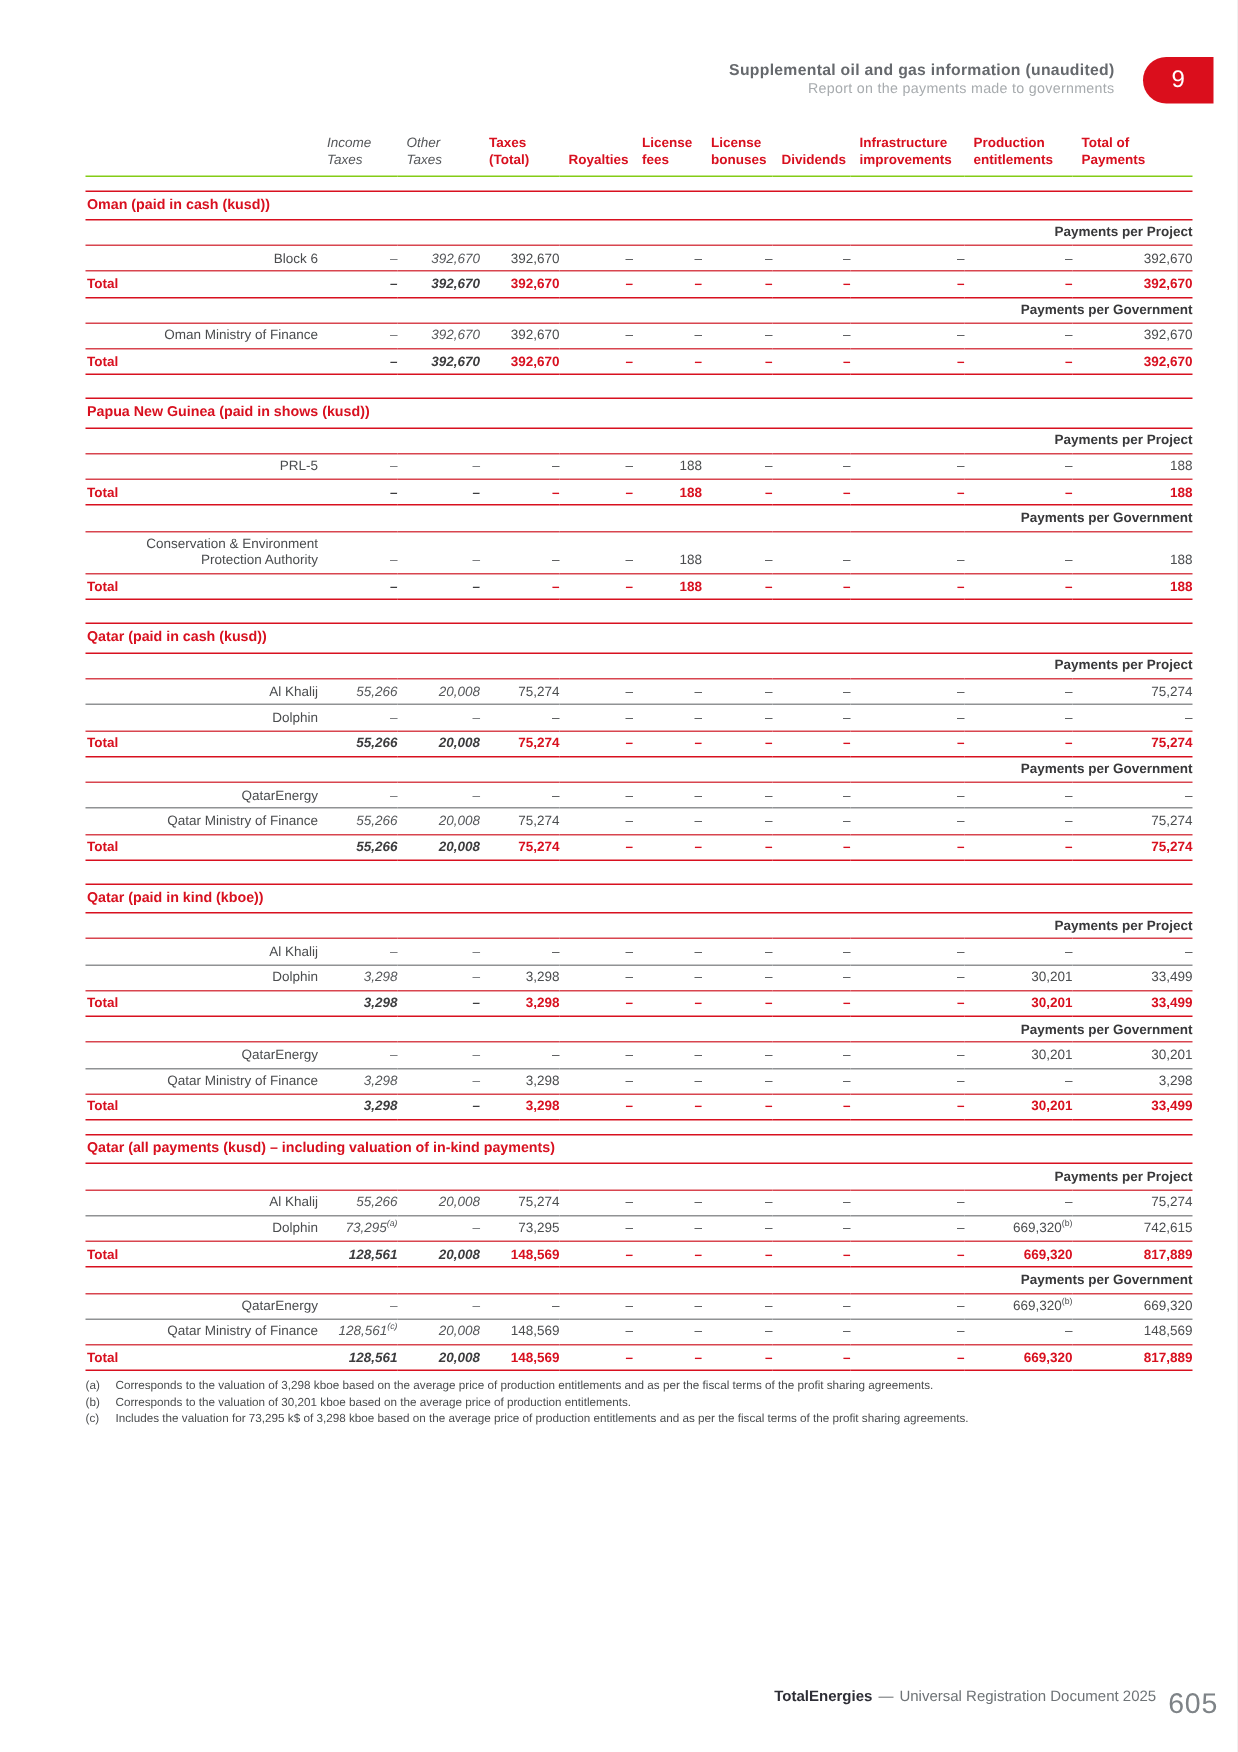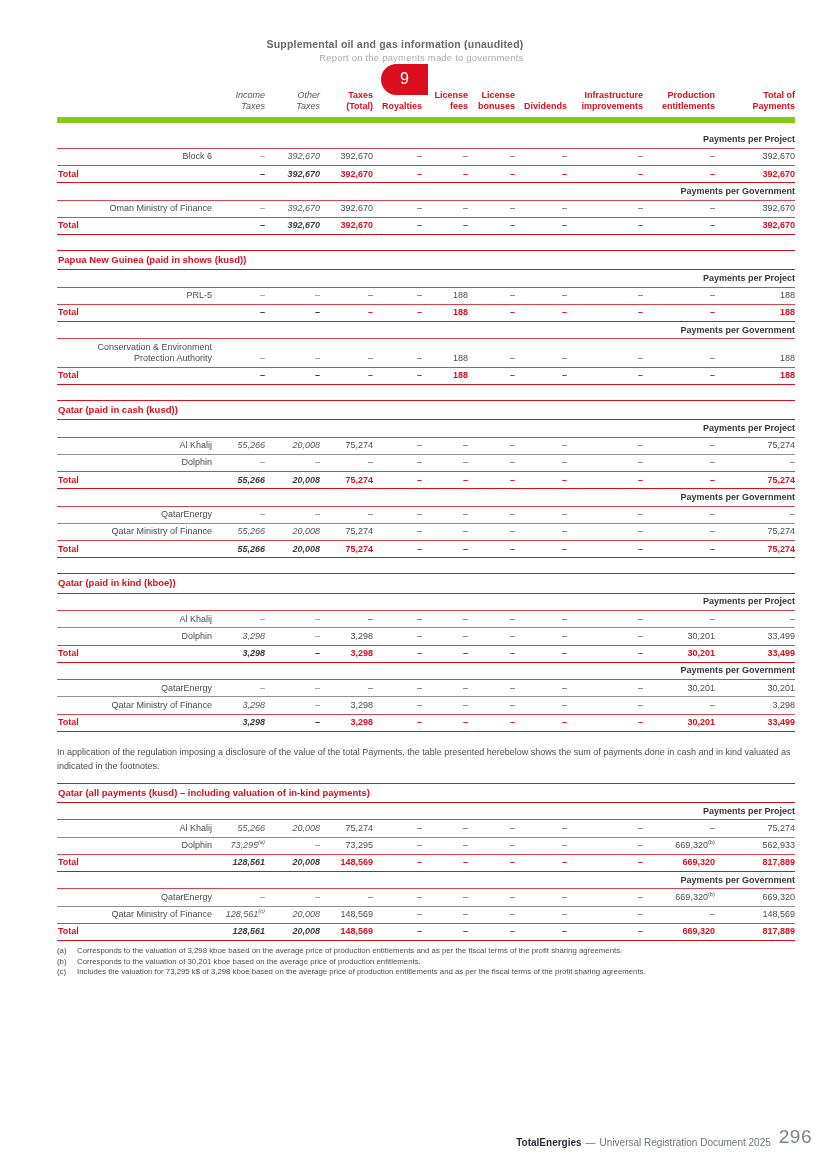--- a/index.html
+++ b/index.html
@@ -4,41 +4,41 @@
 <style>
   * { margin:0; padding:0; box-sizing:border-box; }
   html,body { background:#e8e8e8; }
   .page {
     position:relative; width:825px; height:1168px; background:#ffffff;
     font-family:"Liberation Sans", sans-serif; overflow:hidden; margin:0 auto;
   }
   
   .page-header {
     position:absolute; top:38px; left:0; right:16px;
-    display:flex; justify-content:flex-end; align-items:center;flex-direction:column;
+    display:flex; justify-content:flex-end; align-items:center;
   }
   .header-text { text-align:right; margin-right:19px; }
   .header-title { font-size:10.5px; font-weight:bold; color:#66696d; line-height:1.3; letter-spacing:.2px; }
   .header-subtitle { font-size:9.5px; color:#a7abae; line-height:1.3; letter-spacing:.2px; }
   .chapter-badge {
     width:47px; height:31px; background:#da0e1c; border-radius:16px 0 0 16px;
     display:flex; align-items:center; justify-content:center;
     color:#fff; font-size:16px; font-weight:400;
   }
   
   .content { position:absolute; top:90px; left:57px; width:738px; }
   table { border-collapse:collapse; table-layout:fixed; width:738px; }
   col.c-lbl{width:155px;} col.c0{width:53px;} col.c1{width:55px;} col.c2{width:53px;}
   col.c3{width:49px;} col.c4{width:46px;} col.c5{width:47px;} col.c6{width:52px;}
   col.c7{width:76px;} col.c8{width:72px;} col.c9{width:80px;}
 
   
   .cols-table td {
-    vertical-align:bottom; text-align:right; font-size:9px; line-height:1.25;
-    padding:0 0 4px 6px; border-bottom:6px solid #84cc16;
+    vertical-align:bottom; font-size:9px; line-height:1.25;
+    padding:0 0 4px 6px; border-bottom:1px solid #84cc16;
   }
   .cols-table td.h-red { color:#d8101f; font-weight:bold; }
   .cols-table td.h-ital { color:#55575a; font-style:italic; }
 
   
   .section { margin-top:15px; }
   .section:first-of-type { margin-top:9px; }
   .section-title {
     font-size:9.5px; font-weight:bold; color:#d8101f;
     border-top:1px solid #d8101f; border-bottom:1px solid #d8101f;
@@ -63,21 +63,21 @@
 
   
   .footnotes { margin-top:5px; }
   .footnote { display:flex; font-size:7.8px; color:#4a4c4e; line-height:1.35; }
   .footnote .marker { flex:0 0 20px; }
   .footnote .fn-text { flex:1; }
 
   
   .page-footer {
     position:absolute; right:13px; bottom:20px;
-    display:flex; align-items:flex-end; white-space:nowrap;
+    display:flex; align-items:flex-start; white-space:nowrap;
   }
   .footer-brand { font-size:10px; font-weight:bold; color:#2e2e36; }
   .footer-doc { font-size:10px; color:#6e7376; margin-left:4px; }
   .footer-page { font-size:19px; color:#7e8387; margin-left:8px; font-weight:400; letter-spacing:.5px; }
 </style>
 </head>
 <body>
 
 <div class="page">
 
@@ -118,20 +118,21 @@
             <td class="h-red">Dividends</td>
             <td class="h-red">Infrastructure<br>improvements</td>
             <td class="h-red">Production<br>entitlements</td>
             <td class="h-red">Total of<br>Payments</td>
           </tr>
         </tbody>
     </table>
 
     <div id="sections-a">
         <div class="section">
+          <div class="section-title">Oman (paid in cash (kusd))</div>
           <table class="pay-table">
             <colgroup>
               <col class="c-lbl">
               <col class="c0">
               <col class="c1">
               <col class="c2">
               <col class="c3">
               <col class="c4">
               <col class="c5">
               <col class="c6">
@@ -482,21 +483,20 @@
                 <td class="rd">–</td>
                 <td class="rd">–</td>
                 <td class="rd">30,201</td>
                 <td class="rd">33,499</td>
               </tr>
             </tbody>
           </table>
         </div>
       </div>
 
-    <p class="interlude">In application of the regulation imposing a disclosure of the value of the total Payments, the table presented herebelow shows the sum of payments done in cash and in kind valuated as indicated in the footnotes.</p>
 
     <div id="sections-b">
         <div class="section">
           <div class="section-title">Qatar (all payments (kusd) – including valuation of in-kind payments)</div>
           <table class="pay-table">
             <colgroup>
               <col class="c-lbl">
               <col class="c0">
               <col class="c1">
               <col class="c2">
@@ -529,21 +529,21 @@
                 <td class="lbl">Dolphin</td>
                 <td class="ital">73,295<sup>(a)</sup></td>
                 <td class="ital">–</td>
                 <td>73,295</td>
                 <td>–</td>
                 <td>–</td>
                 <td>–</td>
                 <td>–</td>
                 <td>–</td>
                 <td>669,320<sup>(b)</sup></td>
-                <td>562,933</td>
+                <td>742,615</td>
               </tr>
               <tr class="total">
                 <td class="t-lbl">Total</td>
                 <td class="dk">128,561</td>
                 <td class="dk">20,008</td>
                 <td class="rd">148,569</td>
                 <td class="rd">–</td>
                 <td class="rd">–</td>
                 <td class="rd">–</td>
                 <td class="rd">–</td>
@@ -611,16 +611,16 @@
           <span class="marker">(c)</span>
           <span class="fn-text">Includes the valuation for 73,295 k$ of 3,298 kboe based on the average price of production entitlements and as per the fiscal terms of the profit sharing agreements.</span>
         </div>
       </div>
   </div>
 
   <div class="page-footer">
     <span class="footer-brand">TotalEnergies</span>
     <span class="footer-doc">—</span>
     <span class="footer-doc">Universal Registration Document 2025</span>
-    <span class="footer-page">296</span>
+    <span class="footer-page">605</span>
   </div>
 
 </div>
 
 </body></html>

